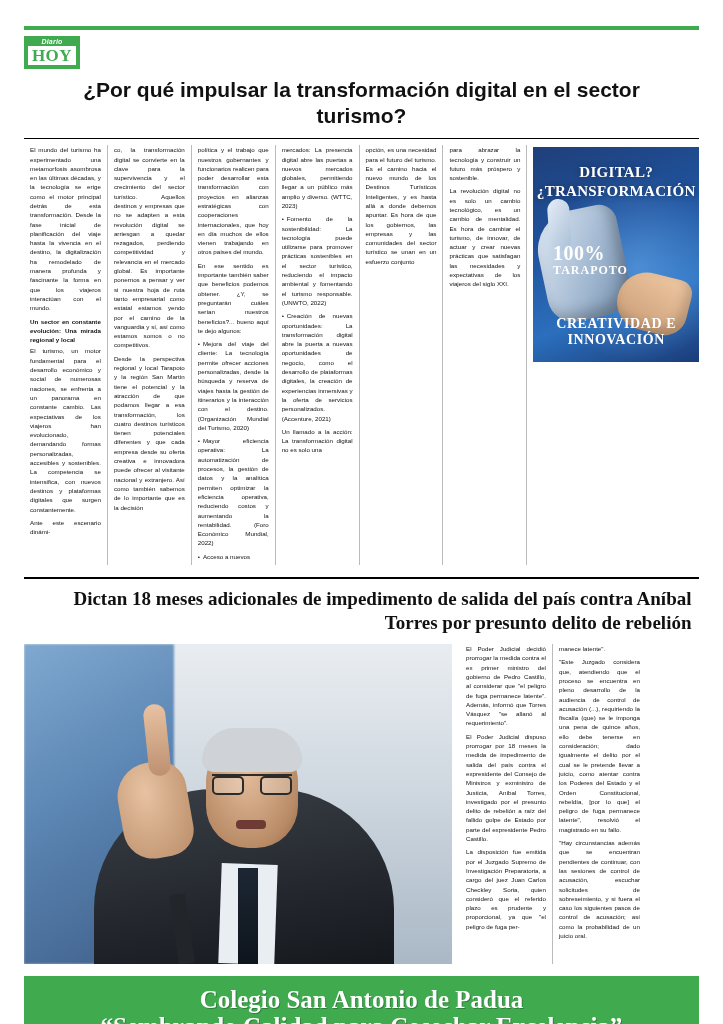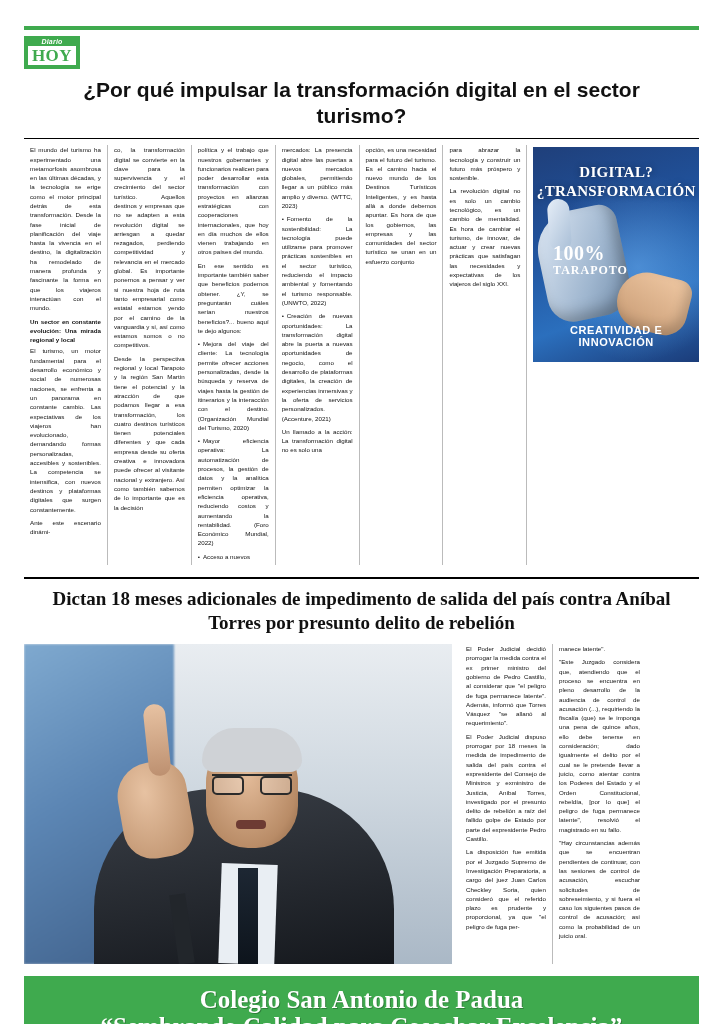--- a/index.html
+++ b/index.html
@@ -180,35 +180,35 @@
   .ad-badge .word {
     font-size: 12px;
     display: block;
     letter-spacing: 1px;
   }
   .ad-foot {
     position: absolute;
     bottom: 14px; left: 0; right: 0;
     text-align: center;
     color: #fff;
-    font-family: Liberation Sans, sans-serif;
-    font-weight: bold;
-    font-size: 11px;
+    font-family: Liberation Serif, serif;
+    font-weight: bold;
+    font-size: 14px;
     letter-spacing: .6px;
   }
   
   .sep {
     border-top: 2px solid #000;
     margin: 12px 0 8px 0;
   }
   .headline-2 {
     font-family: "Liberation Serif", serif;
     font-weight: bold;
     font-size: 19px;
-    text-align: center;
+    text-align: right;
     line-height: 1.24;
     margin: 0 auto 10px auto;
     width: 660px;
   }
   .art2 {
     display: flex;
     width: 100%;
     gap: 0;
   }
   .photo {

